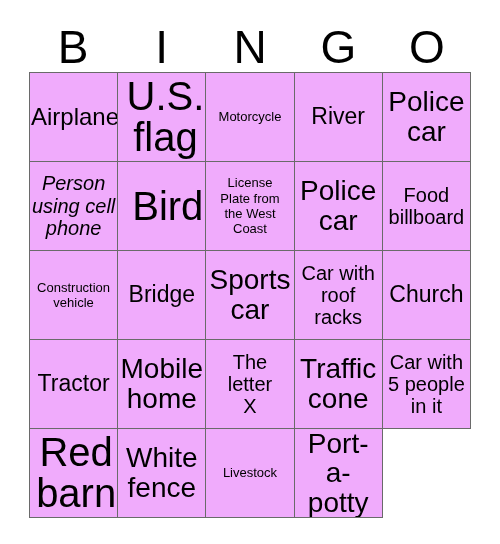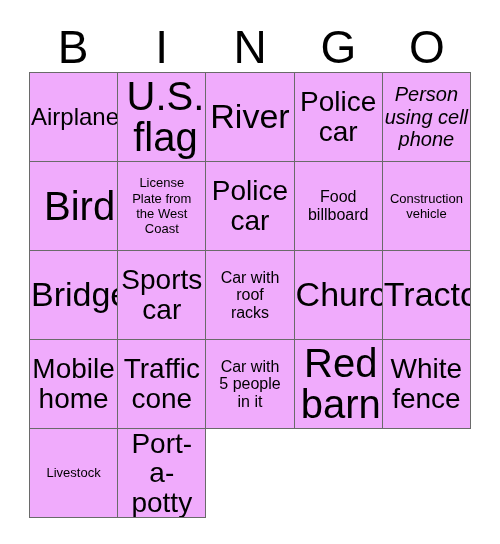--- a/index.html
+++ b/index.html
@@ -68,24 +68,24 @@
     width: 100%;
     text-align: center;
     line-height: 1.04;
     color: #000000;
     white-space: pre-line;
     word-break: normal;
   }
   
   .fs-xs  { font-size: 13px; line-height: 1.18; }
   .fs-s   { font-size: 20px; line-height: 1.14; font-style: italic; }
-  .fs-m   { font-size: 16px; line-height: 1.10; }
+  .fs-m   { font-size: 20px; line-height: 1.10; }
   .fs-l   { font-size: 24px; line-height: 1.08; }
   .fs-xl  { font-size: 28px; line-height: 1.06; }
-  .fs-xxl { font-size: 34px; line-height: 1.04; }
+  .fs-xxl { font-size: 23px; line-height: 1.04; }
   .fs-3xl { font-size: 40px; line-height: 1.02; padding-left: 12px; }
 </style>
 </head>
 <body>
 
 <div id="card">
 
   <div id="header-row">
     <div class="header-letter">B</div>
     <div class="header-letter">I</div>
@@ -94,20 +94,23 @@
     <div class="header-letter">O</div>
   </div>
 
   <div id="grid">
       <div class="cell">
         <span class="cell-text fs-l">Airplane</span>
       </div>
       <div class="cell">
         <span class="cell-text fs-3xl">U.S.
 flag</span>
+      </div>
+      <div class="cell">
+        <span class="cell-text fs-xs">Motorcycle</span>
       </div>
       <div class="cell">
         <span class="cell-text fs-xxl">River</span>
       </div>
       <div class="cell">
         <span class="cell-text fs-xl">Police
 car</span>
       </div>
       <div class="cell">
         <span class="cell-text fs-s">Person
@@ -151,20 +154,25 @@
         <span class="cell-text fs-xxl">Church</span>
       </div>
       <div class="cell">
         <span class="cell-text fs-xxl">Tractor</span>
       </div>
       <div class="cell">
         <span class="cell-text fs-xl">Mobile
 home</span>
       </div>
       <div class="cell">
+        <span class="cell-text fs-m">The
+letter
+X</span>
+      </div>
+      <div class="cell">
         <span class="cell-text fs-xl">Traffic
 cone</span>
       </div>
       <div class="cell">
         <span class="cell-text fs-m">Car with
 5 people
 in it</span>
       </div>
       <div class="cell">
         <span class="cell-text fs-3xl">Red

